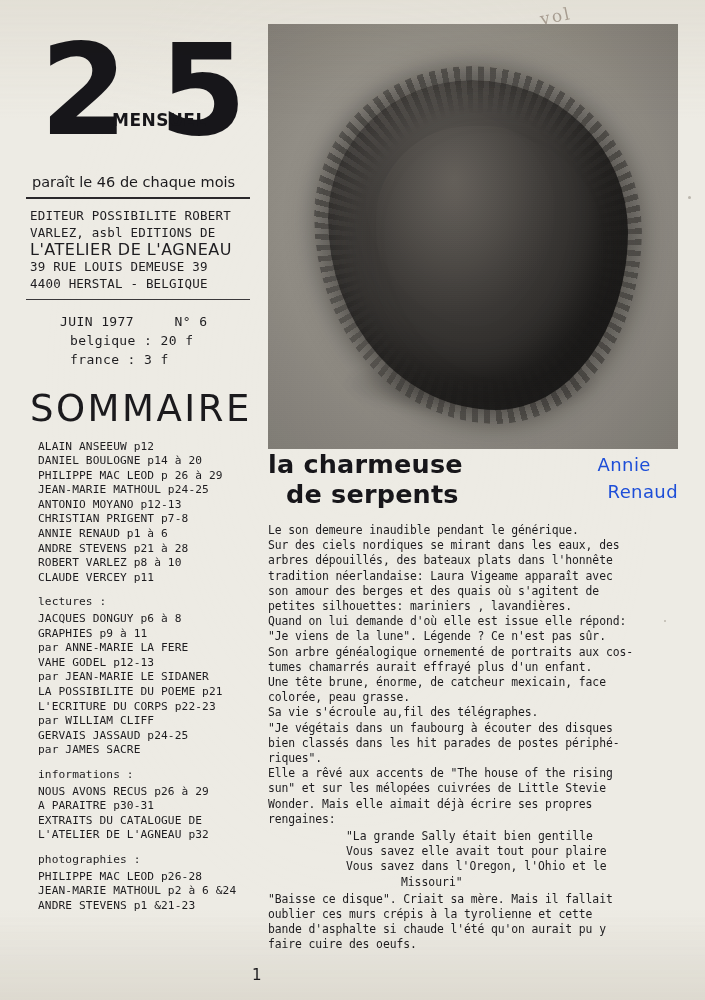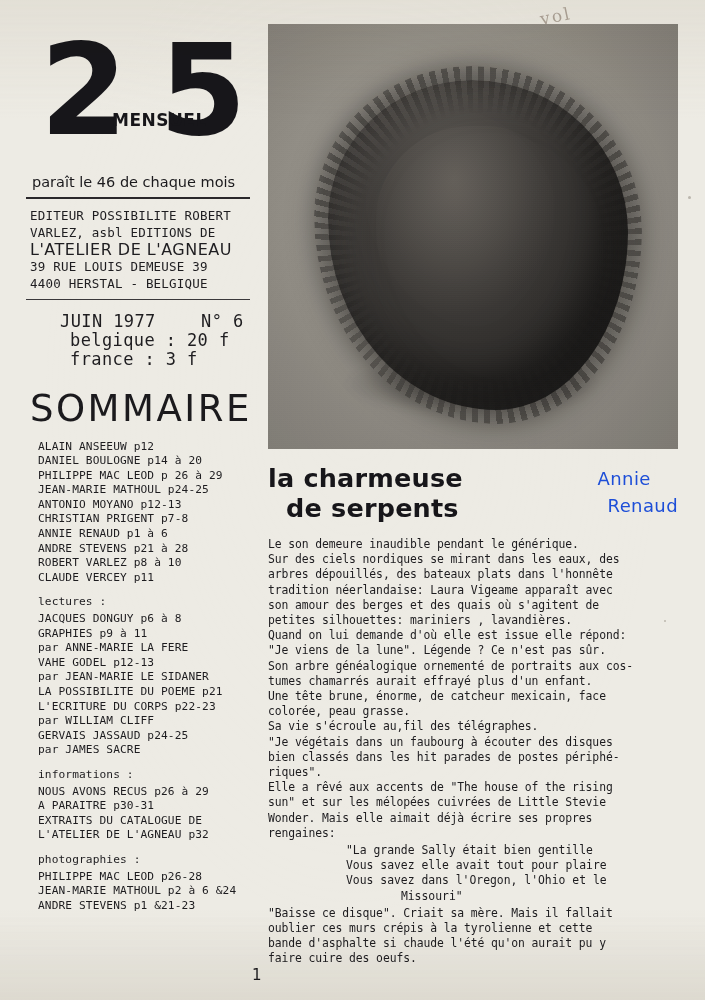--- a/index.html
+++ b/index.html
@@ -94,21 +94,21 @@
   }
   .imprint .big {
     font-family: "DejaVu Sans", sans-serif;
     font-size: 16px;
     letter-spacing: 0.5px;
   }
 
   .issue {
     margin-top: 12px;
     padding-left: 34px;
-    font-size: 17px;
+    font-size: 13px;
     line-height: 19px;
     color: #1e1d20;
     letter-spacing: 0.4px;
   }
   .issue .row2 { padding-left: 10px; }
   .issue .row3 { padding-left: 10px; }
 
   .sommaire-title {
     margin-top: 18px;
     font-family: "DejaVu Sans", sans-serif;
@@ -200,21 +200,20 @@
     left: 78px;
     top: 330px;
     width: 250px;
     height: 60px;
     border-radius: 50%;
     background: radial-gradient(ellipse at 50% 50%, rgba(35,33,31,0.55) 0%, rgba(35,33,31,0) 72%);
     filter: blur(3px);
   }
 
   .title-block {
-    margin-top: 14px;
     display: flex;
     align-items: flex-start;
     justify-content: space-between;
   }
   .headline {
     font-family: "DejaVu Sans", sans-serif;
     font-weight: 700;
     font-size: 25.5px;
     line-height: 30px;
     color: #17161a;

